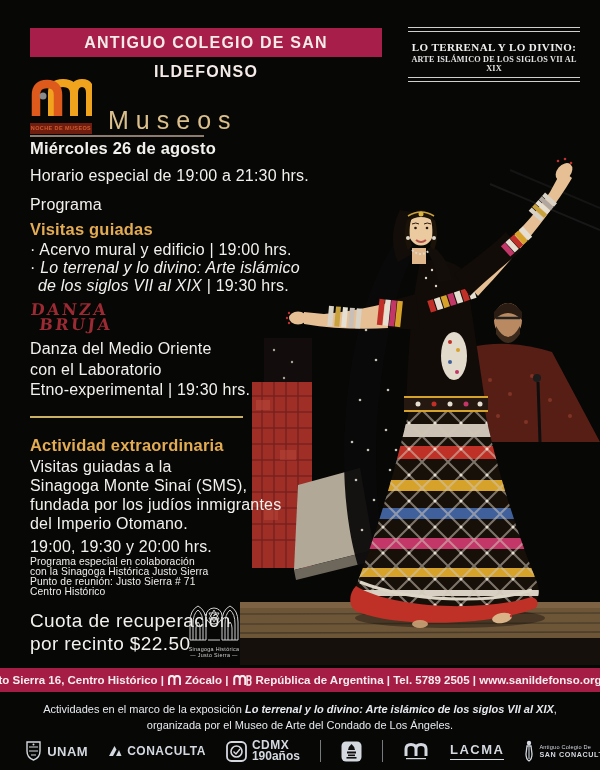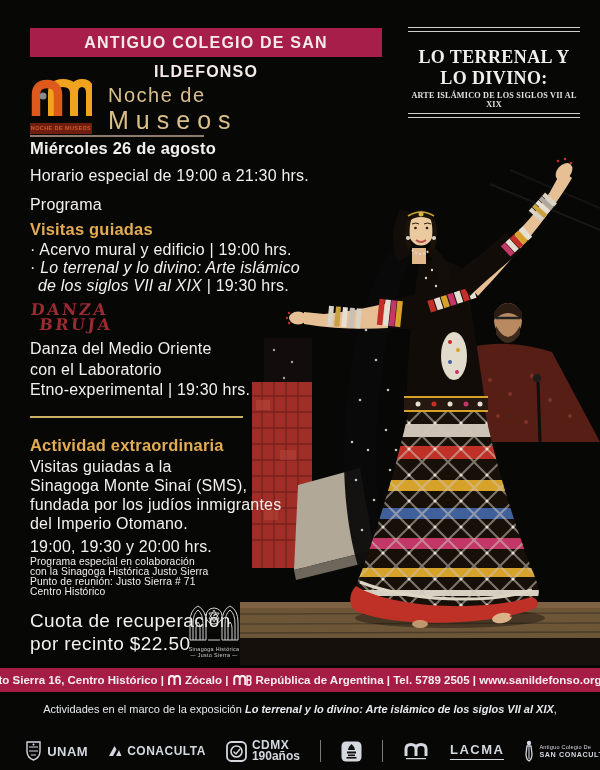--- a/index.html
+++ b/index.html
@@ -5,22 +5,22 @@
   html,body{margin:0;padding:0;background:#060606;}
   .poster{position:relative;width:600px;height:770px;background:#070706;overflow:hidden;
           font-family:"Liberation Sans",sans-serif;}
   .abs{position:absolute;}
 
   
   .banner{left:30px;top:28px;width:352px;height:29px;background:#a81e4a;color:#f5ebe8;
           font-weight:700;font-size:16px;letter-spacing:1.2px;text-align:center;line-height:29px;}
   .expo{left:408px;top:27px;width:172px;text-align:center;color:#e6e6e6;}
   .dbl{height:3px;border-top:1px solid #cfcfcf;border-bottom:1px solid #cfcfcf;}
-  .expo-title{font-family:"Liberation Serif",serif;font-weight:700;font-size:18px;
-              letter-spacing:.4px;margin-top:15px;color:#efefef;}
+  .expo-title{font-family:"Liberation Serif",serif;font-weight:700;font-size:11px;
+              letter-spacing:.4px;margin-top:9px;color:#efefef;}
   .expo-sub{font-family:"Liberation Serif",serif;font-weight:700;font-size:8.2px;
             letter-spacing:.2px;margin:2px 0 4px 0;color:#e2e2e2;}
 
   
   .nm-logo{left:30px;top:78px;width:62px;}
   .nm-bar{width:62px;height:11px;background:#6e1d0f;color:#d15a2e;font-size:5.5px;font-weight:700;
           letter-spacing:.4px;text-align:center;line-height:11px;margin-top:1px;}
   .brand-1{left:108px;top:84px;font-size:20px;color:#dcc08c;letter-spacing:1.5px;}
   .brand-2{left:108px;top:106px;font-size:25px;color:#dcc08c;letter-spacing:7px;}
   .sep1{left:30px;top:135px;width:174px;height:2px;background:#8d7b70;}
@@ -275,21 +275,20 @@
 
   <div class="abs nm-logo">
     <svg width="62" height="40" viewBox="0 0 62 40">
       <path d="M22 38 V15 Q22 5 33 5 Q44 5 44 15 V38" fill="none" stroke="#f0a41e" stroke-width="8"></path>
       <path d="M44 15 Q44 5 52 5 Q60 5 60 15 V38" fill="none" stroke="#f0a41e" stroke-width="8"></path>
       <path d="M6 38 V17 Q6 6 17 6 Q28 6 28 17 V38" fill="none" stroke="#dd5a1c" stroke-width="8.5"></path>
       <circle cx="13" cy="18" r="3.5" fill="#8a8a8a"></circle>
     </svg>
     <div class="nm-bar">NOCHE DE MUSEOS</div>
   </div>
-  <div class="abs brand-1">Noche de</div>
   <div class="abs brand-2">Museos</div>
   <div class="abs sep1"></div>
 
   <div class="t bold" style="left:30px;top:139px;">Miércoles 26 de agosto</div>
   <div class="t" style="left:30px;top:167px;">Horario especial de 19:00 a 21:30 hrs.</div>
   <div class="t" style="left:30px;top:196px;">Programa</div>
 
   <div class="t gold" style="left:30px;top:220px;">Visitas guiadas</div>
   <div class="t" style="left:30px;top:241px;">· Acervo mural y edificio | 19:00 hrs.</div>
   <div class="t" style="left:30px;top:259px;"><span>· </span><span class="it">Lo terrenal y lo divino: Arte islámico</span></div>
@@ -348,20 +347,21 @@
     <span>Zócalo |</span>
     <svg width="19" height="11" viewBox="0 0 20 12">
       <path d="M1 11 V4 Q1 1 4 1 Q7 1 7 4 V11 M7 4 Q7 1 10 1 Q13 1 13 4 V11" stroke="#f7edf0" stroke-width="2.2" fill="none"></path>
       <path d="M15 1 H18 Q20 2 18.5 5.5 Q20 9 18 11 H15 Z M15 5.5 H18" stroke="#f7edf0" stroke-width="1.6" fill="none"></path>
     </svg>
     <span>República de Argentina | Tel. 5789 2505 | www.sanildefonso.org.mx</span>
   </div>
 
   <div class="abs credits">
     <div><span>Actividades en el marco de la exposición </span><span class="bi">Lo terrenal y lo divino: Arte islámico de los siglos VII al XIX</span><span>,</span></div>
+    <div>organizada por el Museo de Arte del Condado de Los Ángeles.</div>
   </div>
 
   <div class="abs sponsors">
     <div class="sp">
       <svg width="17" height="20" viewBox="0 0 17 20">
         <path d="M2,1 H15 V10 Q15 17 8.5,19 Q2 17 2,10 Z" fill="none" stroke="#d4d8df" stroke-width="1.4"></path>
         <path d="M4,6 H13 M4,10 H13 M6,14 H11" stroke="#d4d8df" stroke-width="1.2"></path>
         <circle cx="8.5" cy="3.5" r="1" fill="#d4d8df"></circle>
       </svg>
       <span class="sp-big">UNAM</span>

